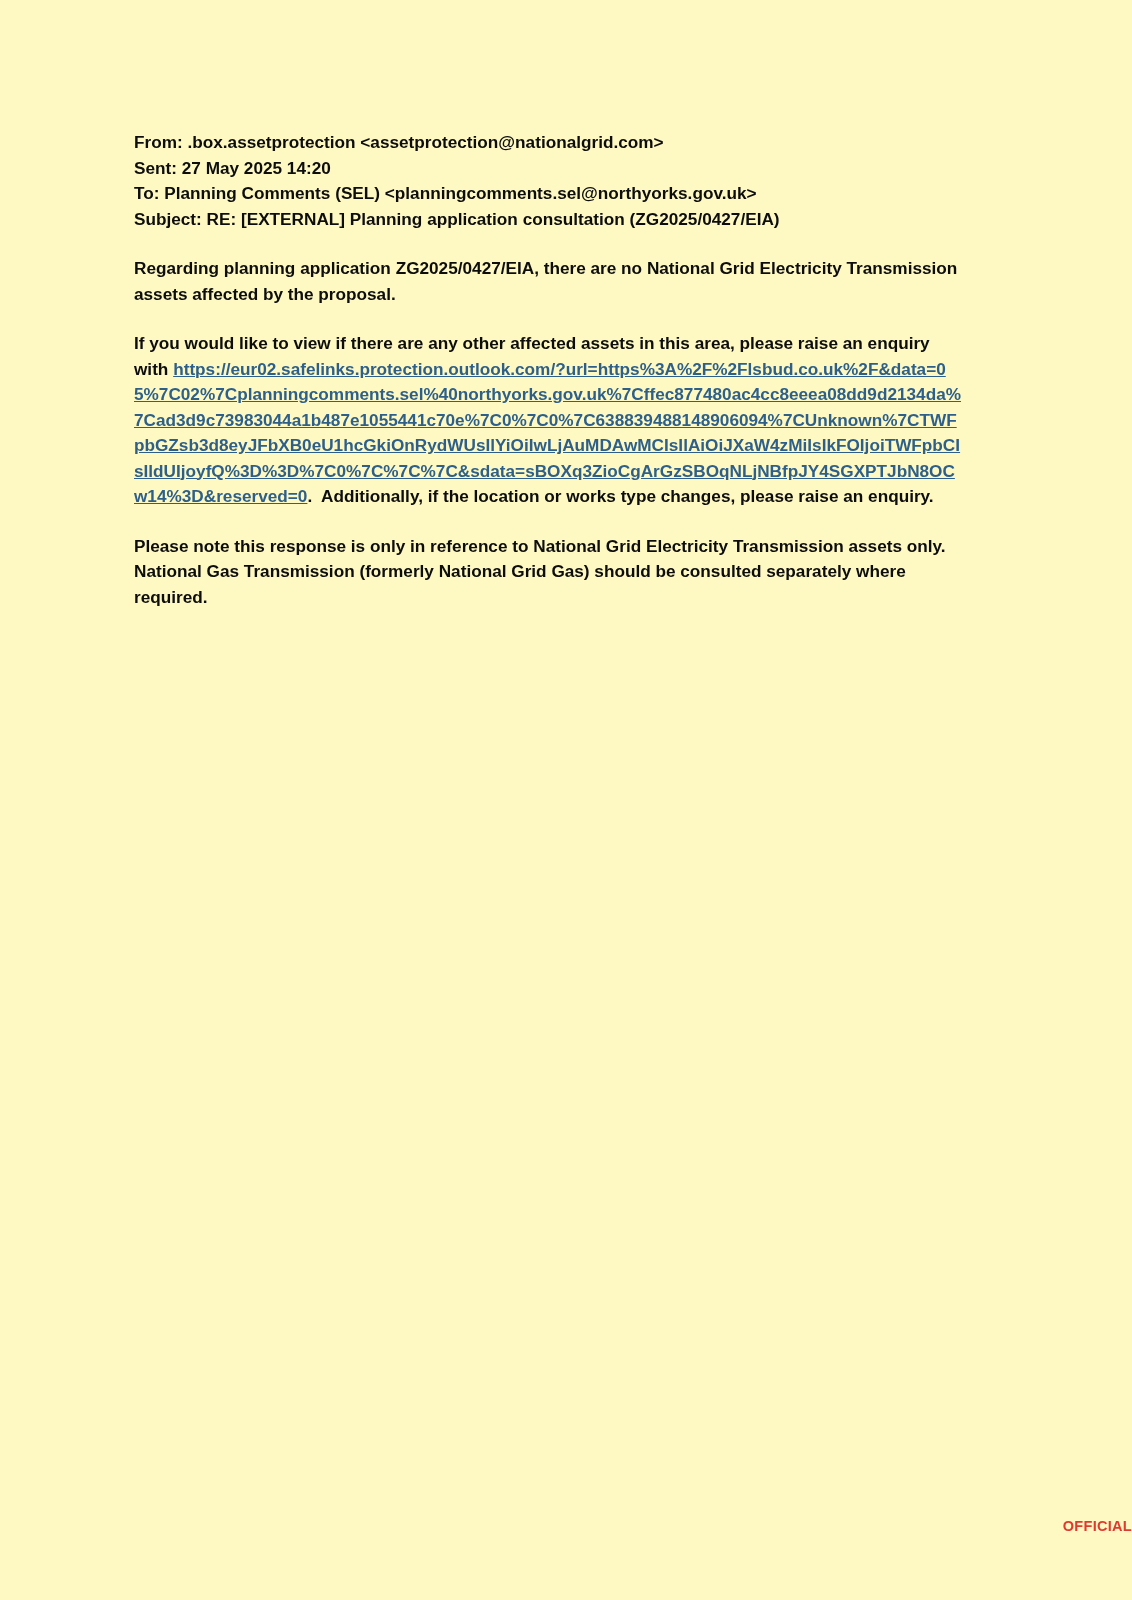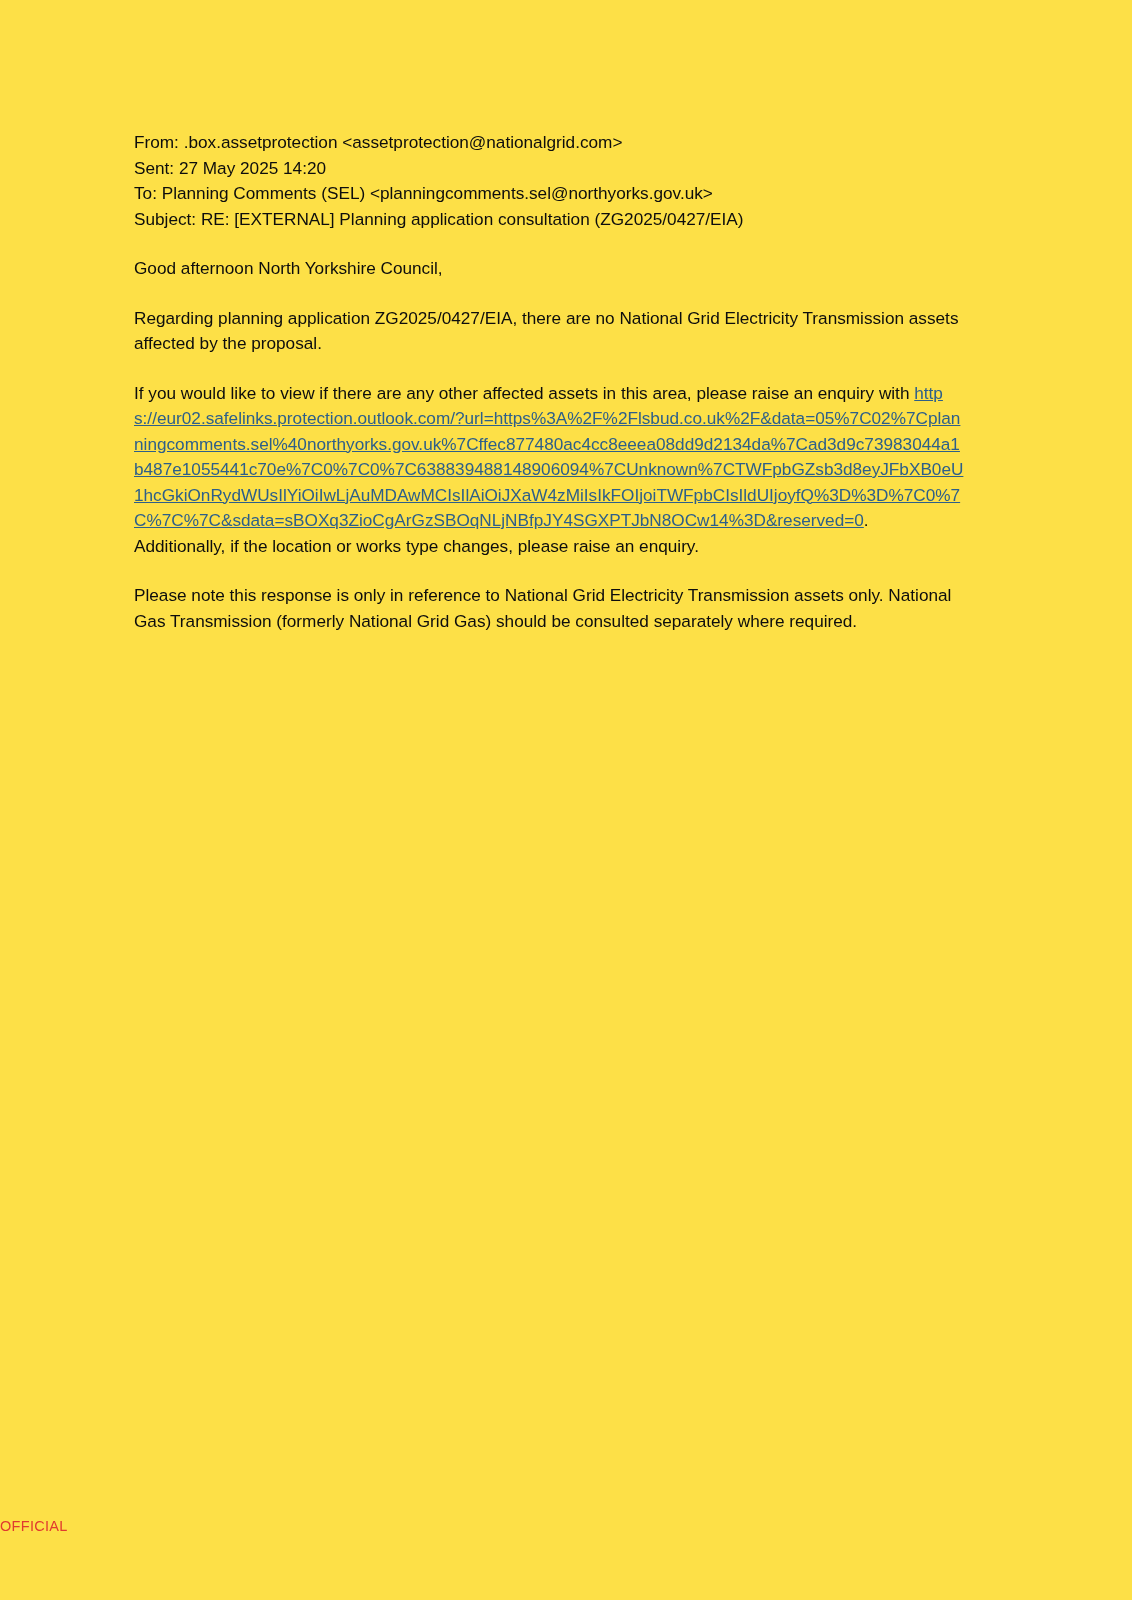--- a/index.html
+++ b/index.html
@@ -14,21 +14,22 @@
     color: #000000;
     position: relative;
     overflow: hidden;
   }
   .page {
     position: absolute;
     top: 0;
     left: 0;
     width: 1132px;
     height: 1600px;
-    background: #fde047;
+    background: #fef9c3;
+    font-weight: bold;
   }
   .content {
     position: absolute;
     left: 134px;
     top: 130px;
     width: 830px;
   }
   .hdr-block {
     font-size: 17.2px;
     line-height: 25.5px;
@@ -53,41 +54,40 @@
     margin-top: 28px;
   }
   .inline-after {
     color: #0d0d0d;
   }
   .footer {
     position: absolute;
     left: 0;
     top: 1518px;
     width: 1132px;
-    text-align: left;
+    text-align: right;
     font-size: 14.5px;
     color: #e03a2f;
     letter-spacing: 0.3px;
   }
 </style>
 </head>
 <body>
 
 <div class="page">
 
   <div class="content">
 
     <div class="hdr-block">
       <div class="hdr-line">From: .box.assetprotection &lt;assetprotection@nationalgrid.com&gt;</div>
       <div class="hdr-line">Sent: 27 May 2025 14:20</div>
       <div class="hdr-line">To: Planning Comments (SEL) &lt;planningcomments.sel@northyorks.gov.uk&gt;</div>
       <div class="hdr-line">Subject: RE: [EXTERNAL] Planning application consultation (ZG2025/0427/EIA)</div>
     </div>
 
-    <div class="para">Good afternoon North Yorkshire Council,</div>
 
 
     <div class="para">Regarding planning application ZG2025/0427/EIA, there are no National Grid Electricity Transmission assets affected by the proposal.</div>
 
     <div class="para"><span>If you would like to view if there are any other affected assets in this area, please raise an enquiry with </span><a class="link" href="#">https://eur02.safelinks.protection.outlook.com/?url=https%3A%2F%2Flsbud.co.uk%2F&amp;data=05%7C02%7Cplanningcomments.sel%40northyorks.gov.uk%7Cffec877480ac4cc8eeea08dd9d2134da%7Cad3d9c73983044a1b487e1055441c70e%7C0%7C0%7C638839488148906094%7CUnknown%7CTWFpbGZsb3d8eyJFbXB0eU1hcGkiOnRydWUsIlYiOiIwLjAuMDAwMCIsIlAiOiJXaW4zMiIsIkFOIjoiTWFpbCIsIldUIjoyfQ%3D%3D%7C0%7C%7C%7C&amp;sdata=sBOXq3ZioCgArGzSBOqNLjNBfpJY4SGXPTJbN8OCw14%3D&amp;reserved=0</a><span class="inline-after">.  Additionally, if the location or works type changes, please raise an enquiry.</span></div>
 
     <div class="para">Please note this response is only in reference to National Grid Electricity Transmission assets only. National Gas Transmission (formerly National Grid Gas) should be consulted separately where required.</div>
 
 
 

